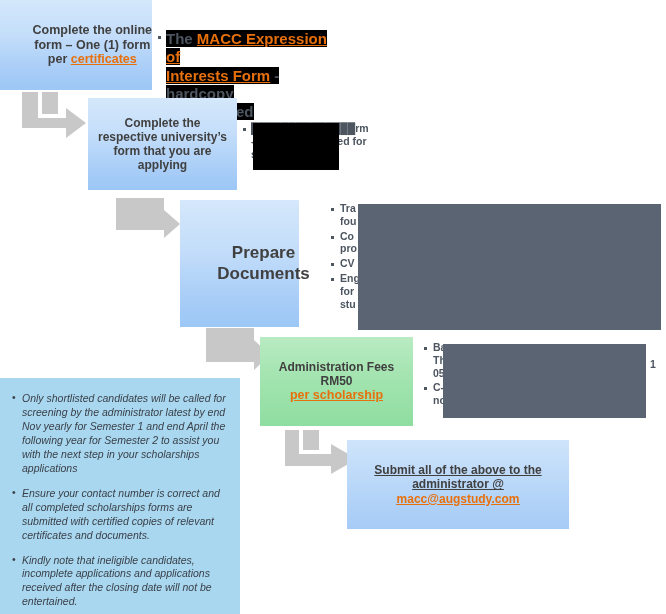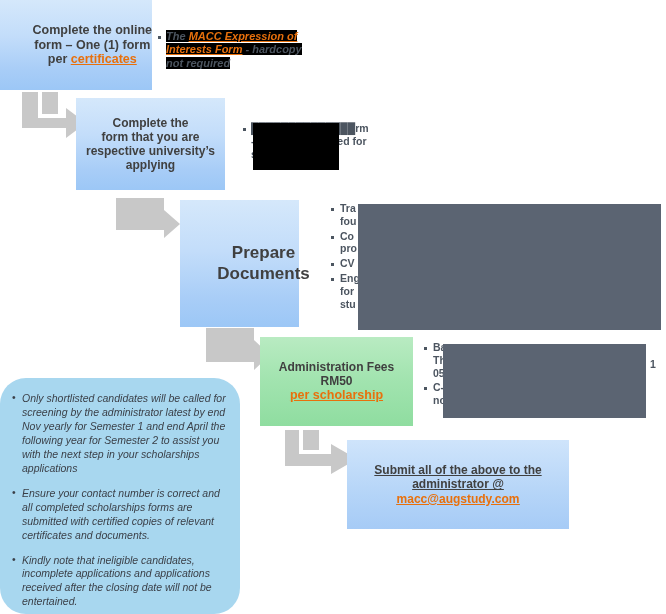--- a/index.html
+++ b/index.html
@@ -103,40 +103,40 @@
   <div class="flowbox blue" style="left:0px;top:0px;width:152px;height:90px;font-size:12.5px;justify-content:flex-end;">
     <div>
       <div>Complete the online</div>
       <div>form – One (1) form</div>
       <div>
         <span>per </span><span class="orange-b">certificates</span>
       </div>
     </div>
   </div>
 
-  <div class="bullets" style="left:158px;top:30px;width:175px;font-size:11px;font-style:italic;">
+  <div class="bullets" style="left:158px;top:30px;width:175px;font-size:15px;">
     <div class="bl" style="padding-left:8px;">
       <span class="blackbg" style="display:inline;"><span>The </span><span class="orange-b">MACC Expression of</span></span><br>
       <span class="blackbg"><span class="orange-b">Interests Form</span><span> - hardcopy</span></span><br>
       <span class="blackbg">not required</span>
     </div>
   </div>
 
   <div class="arrow" style="left:18px;top:90px;width:72px;height:52px;">
     <svg width="72" height="52" viewBox="0 0 72 52">
       <path d="M4,2 L20,2 L20,28 L48,28 L48,18 L68,33 L48,48 L48,38 L4,38 Z
                M24,2 L40,2 L40,24 L24,24 Z" fill="#c8c8c8"></path>
     </svg>
   </div>
 
-  <div class="flowbox blue" style="left:76px;top:98px;width:149px;height:92px;font-size:12px;">
+  <div class="flowbox blue" style="left:88px;top:98px;width:149px;height:92px;font-size:12px;">
     <div>
       <div>Complete the</div>
+      <div>respective university’s</div>
       <div>form that you are</div>
-      <div>respective university’s</div>
       <div>applying</div>
     </div>
   </div>
 
   <div class="bullets" style="left:243px;top:122px;width:160px;font-size:10.5px;">
     <div class="bl" style="padding-left:8px;">
       <span>██████████████rm</span><br>
       <span>- hardcopy required for</span><br>
       <span>submission</span>
     </div>
@@ -222,21 +222,21 @@
   </div>
 
   <div class="flowbox blue-flat" style="left:347px;top:440px;width:222px;height:89px;font-size:12px;">
     <div>
       <div>Submit all of the above to the</div>
       <div>administrator @</div>
       <div class="orange-b">macc@augstudy.com</div>
     </div>
   </div>
 
-  <div class="notes notes-panel" style="left:0px;top:378px;width:240px;height:236px;border-radius:26px;">
+  <div class="notes notes-panel" style="left:0px;top:378px;width:240px;height:236px;">
     <ul>
       <li>Only shortlisted candidates will be called for screening by the administrator latest by end Nov yearly for Semester 1 and end April the following year for Semester 2 to assist you with the next step in your scholarships applications</li>
       <li>Ensure your contact number is correct and all completed scholarships forms are submitted with certified copies of relevant certificates and documents.</li>
       <li>Kindly note that ineligible candidates, incomplete applications and applications received after the closing date will not be entertained.</li>
     </ul>
   </div>
 
 </div>
 
 </body></html>

